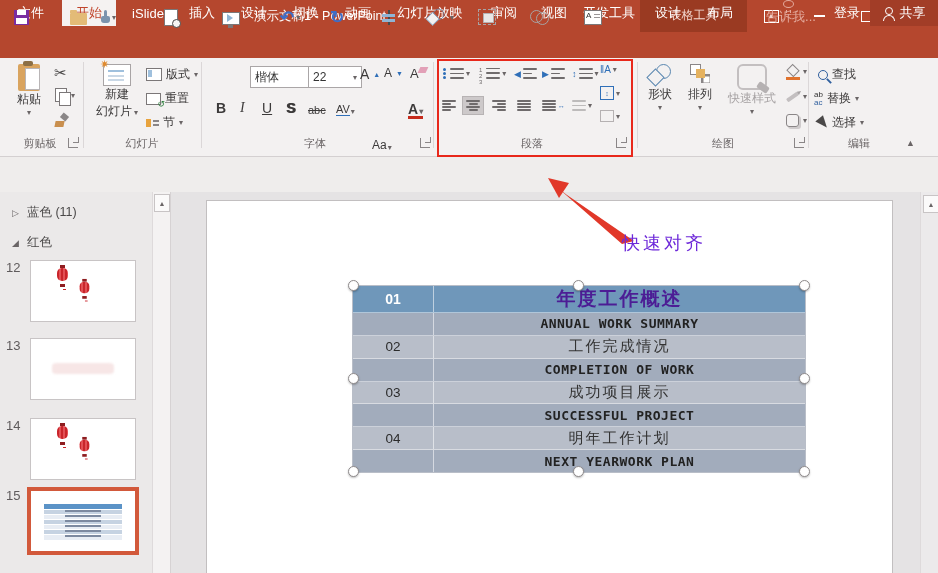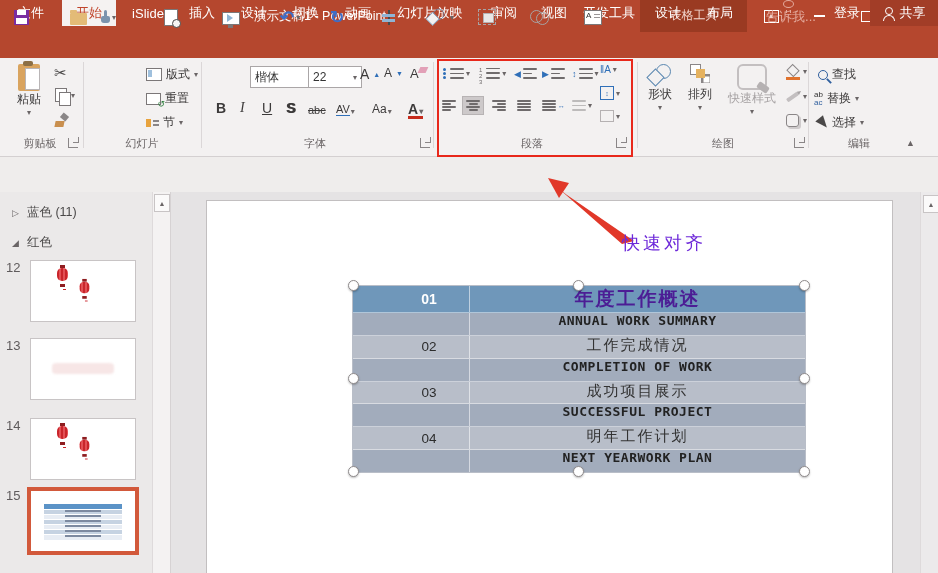--- a/index.html
+++ b/index.html
@@ -157,21 +157,21 @@
   .minitable .mr{height:4.1px;}
   .minitable .mr.a{background:#e8edf4;} .minitable .mr.b{background:#c6d3e2;}
   .minitable .mr::after{content:"";display:block;margin:1px auto 0;width:46%;height:1.6px;background:#7d8aa0;}
 
   .canvas{position:absolute;left:171px;top:0;width:749px;height:381px;background:#e5e3e4;}
   .slide{position:absolute;left:35px;top:8px;width:685px;height:373px;background:#fff;border:1px solid #c2bfc0;}
   .rt-scroll{position:absolute;left:920px;top:0;width:18px;height:381px;background:#eceaeb;border-left:1px solid #dedadb;}
 
   
   .ptable{position:absolute;left:146px;top:85px;width:452px;height:186px;display:flex;flex-direction:column;border:1px solid #b9bec8;}
-  .prow{flex:1;display:flex;border-bottom:1px solid rgba(255,255,255,0.45);padding-left:36px;}
+  .prow{flex:1;display:flex;align-items:center;border-bottom:1px solid rgba(255,255,255,0.45);}
   .prow:last-child{border-bottom:none;}
   .pnum{width:80px;text-align:center;font-size:13.5px;color:#2c2c2c;border-right:1px solid rgba(255,255,255,0.55);align-self:stretch;display:flex;align-items:center;justify-content:center;}
   .ptxt{flex:1;text-align:center;}
   .prow.header{background:#6f97ba;}
   .prow.header .pnum{color:#fff;font-weight:bold;font-size:14px;}
   .prow.header .ptxt{color:#4c1d95;font-weight:bold;font-family:"DejaVu Serif",serif;font-size:19px;letter-spacing:2px;}
   .prow.dark{background:#a2acbc;}
   .prow.light{background:#b8bec9;}
   .ptxt.zh{font-family:"DejaVu Serif",serif;font-size:15px;color:#333;letter-spacing:2px;}
   .ptxt.en{font-family:"DejaVu Sans Mono",monospace;font-size:13px;font-weight:bold;color:#222;letter-spacing:0.5px;}
@@ -243,20 +243,25 @@
   <div class="rbtn" style="left:55px;top:88px;">
       <span class="ic-copy"></span>
       <span class="dd">▾</span>
     </div>
   <div class="rbtn" style="left:55px;top:114px;">
       <span class="ic-brush"></span>
     </div>
   <div class="glabel" style="left:4px;width:72px;">剪贴板</div>
   <div class="launcher" style="left:68px;top:138px;"></div>
 
+  <div class="bigbtn" style="left:94px;top:64px;width:46px;">
+    <span class="ic-newslide"></span>
+    <span>新建</span>
+    <span><span>幻灯片</span><span class="dd"> ▾</span></span>
+  </div>
   <div class="rbtn" style="left:146px;top:66px;">
       <span class="ic-layout"></span>
       <span>版式</span>
       <span class="dd">▾</span>
     </div>
   <div class="rbtn" style="left:146px;top:90px;">
       <span class="ic-reset"></span>
       <span>重置</span>
     </div>
   <div class="rbtn" style="left:146px;top:114px;">
@@ -297,21 +302,21 @@
   <div class="fbtn" style="left:286px;font-weight:bold;text-shadow:1px 0 #3c3a3a;">
       <span>S</span>
     </div>
   <div class="fbtn strike" style="left:308px;font-size:11px;">
       <span>abc</span>
     </div>
   <div class="fbtn" style="left:336px;font-size:11px;">
       <span style="border-bottom:1px solid #2f6fb8;">AV</span>
       <span class="dd">▾</span>
     </div>
-  <div class="fbtn" style="left:372px;font-size:12px;">
+  <div class="fbtn" style="left:372px;font-size:12px;margin-top:36px;">
       <span>Aa</span>
       <span class="dd">▾</span>
     </div>
   <div class="fbtn fontcolor" style="left:408px;font-weight:bold;">
       <span>A</span>
       <span class="dd">▾</span>
     </div>
   <div class="glabel" style="left:230px;width:170px;">字体</div>
   <div class="launcher" style="left:420px;top:138px;"></div>
 

